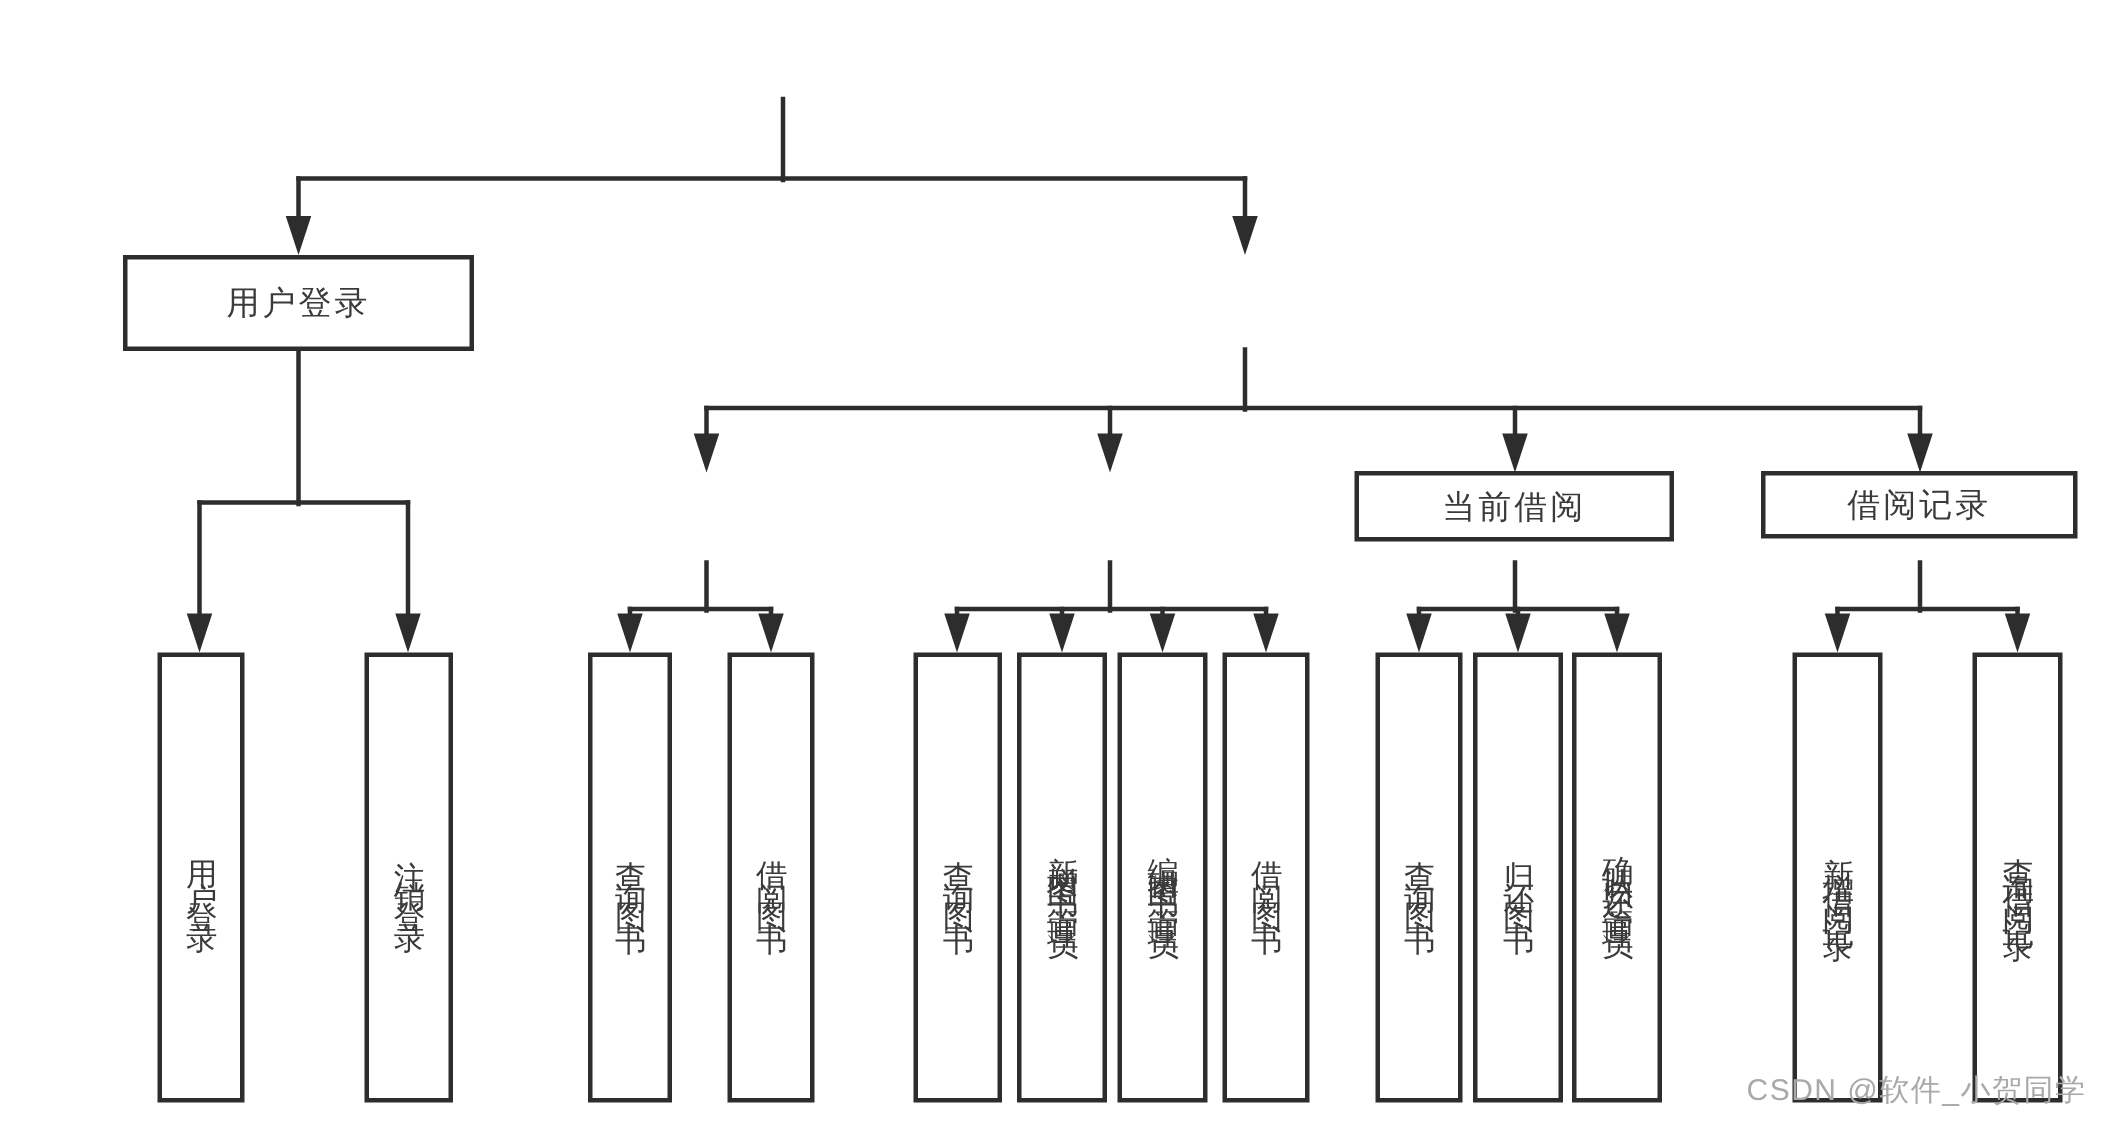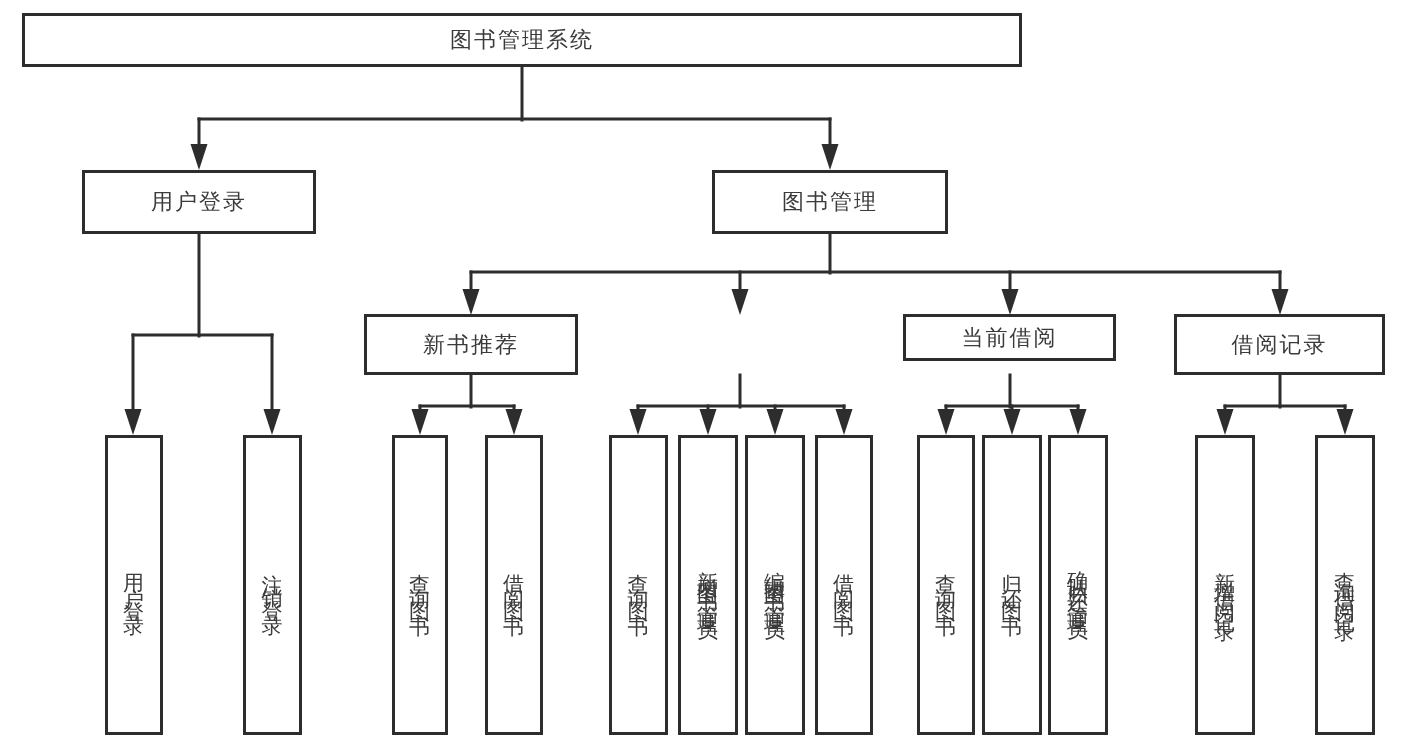--- a/index.html
+++ b/index.html
@@ -120,38 +120,29 @@
       <polygon points="766.5,409 783.5,409 775,435"></polygon>
       <polygon points="835.5,409 852.5,409 844,435"></polygon>
       <polygon points="937.5,409 954.5,409 946,435"></polygon>
       <polygon points="1003.5,409 1020.5,409 1012,435"></polygon>
       <polygon points="1069.5,409 1086.5,409 1078,435"></polygon>
       <polygon points="1216.5,409 1233.5,409 1225,435"></polygon>
       <polygon points="1336.5,409 1353.5,409 1345,435"></polygon>
     </g>
   </svg>
 
-  <div class="node h" style="left:22px;top:13px;width:1000px;height:54px">
-    <span class="lbl">图书管理系统</span>
-  </div>
 
   <div class="node h" style="left:82px;top:170px;width:234px;height:64px">
     <span class="lbl">用户登录</span>
   </div>
-  <div class="node h" style="left:712px;top:170px;width:236px;height:64px">
-    <span class="lbl">图书管理</span>
-  </div>
 
-  <div class="node h" style="left:364px;top:314px;width:214px;height:61px">
-    <span class="lbl">新书推荐</span>
-  </div>
   <div class="node h" style="left:903px;top:314px;width:213px;height:47px">
     <span class="lbl">当前借阅</span>
   </div>
-  <div class="node h" style="left:1174px;top:314px;width:211px;height:61px">
+  <div class="node h" style="left:1174px;top:314px;width:211px;height:45px">
     <span class="lbl">借阅记录</span>
   </div>
 
   <div class="node v" style="left:105px;top:435px;width:58px;height:300px">
     <span class="lbl">用户登录</span>
   </div>
   <div class="node v" style="left:243px;top:435px;width:59px;height:300px">
     <span class="lbl">注销登录</span>
   </div>
 
@@ -185,14 +176,15 @@
     <span class="lbl">确认归还（管理员）</span>
   </div>
 
   <div class="node v med" style="left:1195px;top:435px;width:60px;height:300px">
     <span class="lbl">新增借阅记录</span>
   </div>
   <div class="node v med" style="left:1315px;top:435px;width:60px;height:300px">
     <span class="lbl">查询借阅记录</span>
   </div>
 
+  <div class="watermark">CSDN @软件_小贺同学</div>
 
 </div>
 
 </body></html>

